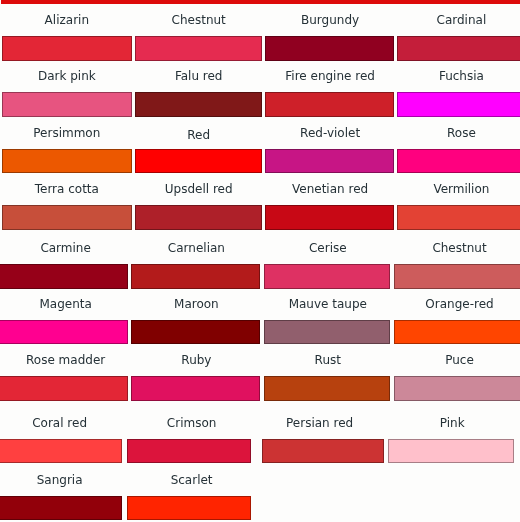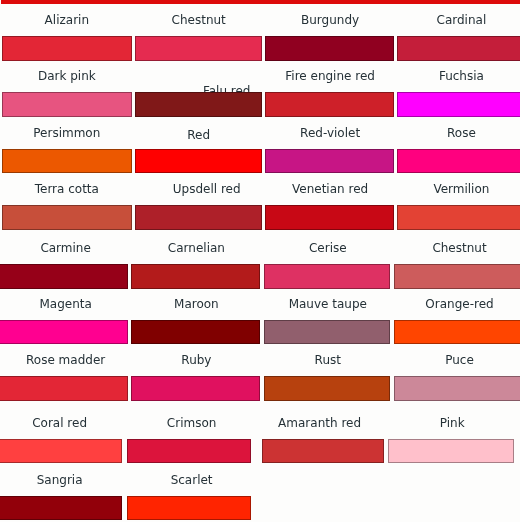--- a/index.html
+++ b/index.html
@@ -44,21 +44,21 @@
   </div>
       <div class="cell">
     <div class="label" style="left: 261.4px; width: 400px; top: 13px;">Cardinal</div>
     <div class="swatch" title="#C41E3A" style="left: 396.5px; width: 126.5px; top: 36px; height: 25px; background: rgb(196, 30, 58);"></div>
   </div>
       <div class="cell">
     <div class="label" style="left: -133.2px; width: 400px; top: 69px;">Dark pink</div>
     <div class="swatch" title="#E75480" style="left: 1.5px; width: 130.3px; top: 92px; height: 25px; background: rgb(231, 84, 128);"></div>
   </div>
       <div class="cell">
-    <div class="label" style="left: -1.3px; width: 400px; top: 84px; padding-left: 28px;">Falu red</div>
+    <div class="label" style="left: -1.3px; width: 400px; top: 69px;">Falu red</div>
     <div class="swatch" title="#801818" style="left: 134.6px; width: 127.9px; top: 92px; height: 25px; background: rgb(128, 24, 24);"></div>
   </div>
       <div class="cell">
     <div class="label" style="left: 130.1px; width: 400px; top: 69px;">Fire engine red</div>
     <div class="swatch" title="#CE2029" style="left: 265.3px; width: 128.6px; top: 92px; height: 25px; background: rgb(206, 32, 41);"></div>
   </div>
       <div class="cell">
     <div class="label" style="left: 261.4px; width: 400px; top: 69px;">Fuchsia</div>
     <div class="swatch" title="#FF00FF" style="left: 396.5px; width: 126.5px; top: 92px; height: 25px; background: rgb(255, 0, 255);"></div>
   </div>
@@ -76,21 +76,21 @@
   </div>
       <div class="cell">
     <div class="label" style="left: 261.4px; width: 400px; top: 125.5px;">Rose</div>
     <div class="swatch" title="#FF007F" style="left: 396.5px; width: 126.5px; top: 148.5px; height: 24.5px; background: rgb(255, 0, 127);"></div>
   </div>
       <div class="cell">
     <div class="label" style="left: -133.2px; width: 400px; top: 182px;">Terra cotta</div>
     <div class="swatch" title="#C74F3A" style="left: 1.5px; width: 130.3px; top: 205px; height: 25px; background: rgb(199, 79, 58);"></div>
   </div>
       <div class="cell">
-    <div class="label" style="left: -1.3px; width: 400px; top: 182px; padding-left: 8px;">Upsdell red</div>
+    <div class="label" style="left: -1.3px; width: 400px; top: 182px;">Upsdell red</div>
     <div class="swatch" title="#AE2029" style="left: 134.6px; width: 127.9px; top: 205px; height: 25px; background: rgb(174, 32, 41);"></div>
   </div>
       <div class="cell">
     <div class="label" style="left: 130.1px; width: 400px; top: 182px;">Venetian red</div>
     <div class="swatch" title="#C80815" style="left: 265.3px; width: 128.6px; top: 205px; height: 25px; background: rgb(200, 8, 21);"></div>
   </div>
       <div class="cell">
     <div class="label" style="left: 261.4px; width: 400px; top: 182px;">Vermilion</div>
     <div class="swatch" title="#E34234" style="left: 396.5px; width: 126.5px; top: 205px; height: 25px; background: rgb(227, 66, 52);"></div>
   </div>
@@ -144,21 +144,21 @@
   </div>
       <div class="cell">
     <div class="label" style="left: -140.4px; width: 400px; top: 416px;">Coral red</div>
     <div class="swatch" title="#FF4040" style="left: -2px; width: 124.4px; top: 439px; height: 24px; background: rgb(255, 64, 64);"></div>
   </div>
       <div class="cell">
     <div class="label" style="left: -8.4px; width: 400px; top: 416px;">Crimson</div>
     <div class="swatch" title="#DC143C" style="left: 127px; width: 124.2px; top: 439px; height: 24px; background: rgb(220, 20, 60);"></div>
   </div>
       <div class="cell">
-    <div class="label" style="left: 119.6px; width: 400px; top: 416px;">Amaranth red</div>
+    <div class="label" style="left: 119.6px; width: 400px; top: 416px;">Persian red</div>
     <div class="swatch" title="#CC3333" style="left: 262px; width: 121.8px; top: 439px; height: 24px; background: rgb(204, 51, 51);"></div>
   </div>
       <div class="cell">
     <div class="label" style="left: 252.2px; width: 400px; top: 416px;">Pink</div>
     <div class="swatch" title="#FFC0CB" style="left: 387.9px; width: 126.2px; top: 439px; height: 24px; background: rgb(255, 192, 203);"></div>
   </div>
       <div class="cell">
     <div class="label" style="left: -140.4px; width: 400px; top: 473px;">Sangria</div>
     <div class="swatch" title="#92000A" style="left: -2px; width: 124.4px; top: 496px; height: 24px; background: rgb(146, 0, 10);"></div>
   </div>

